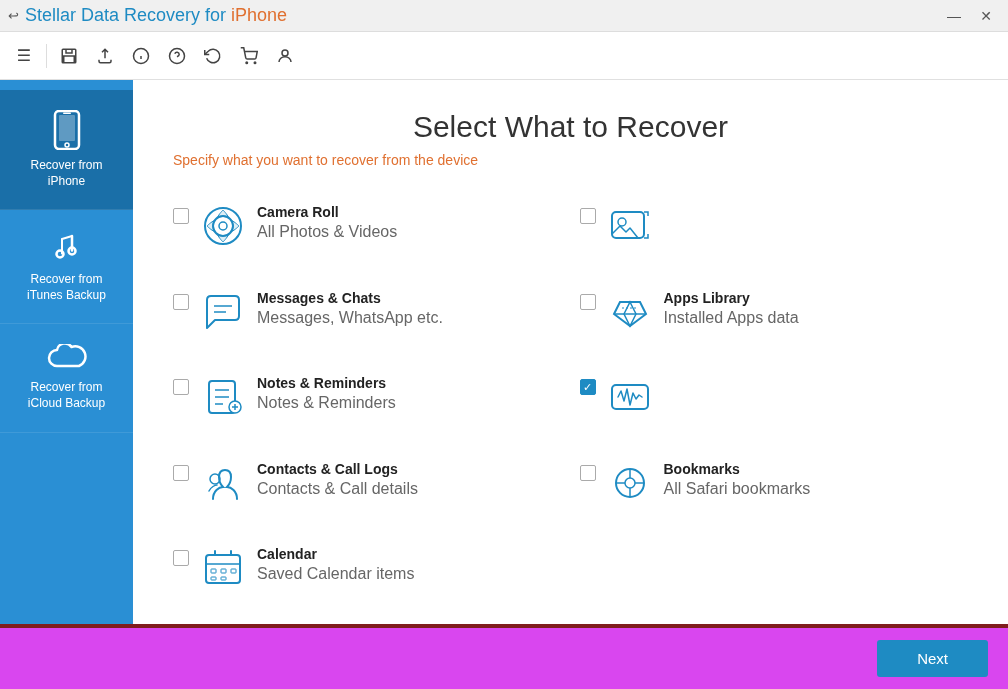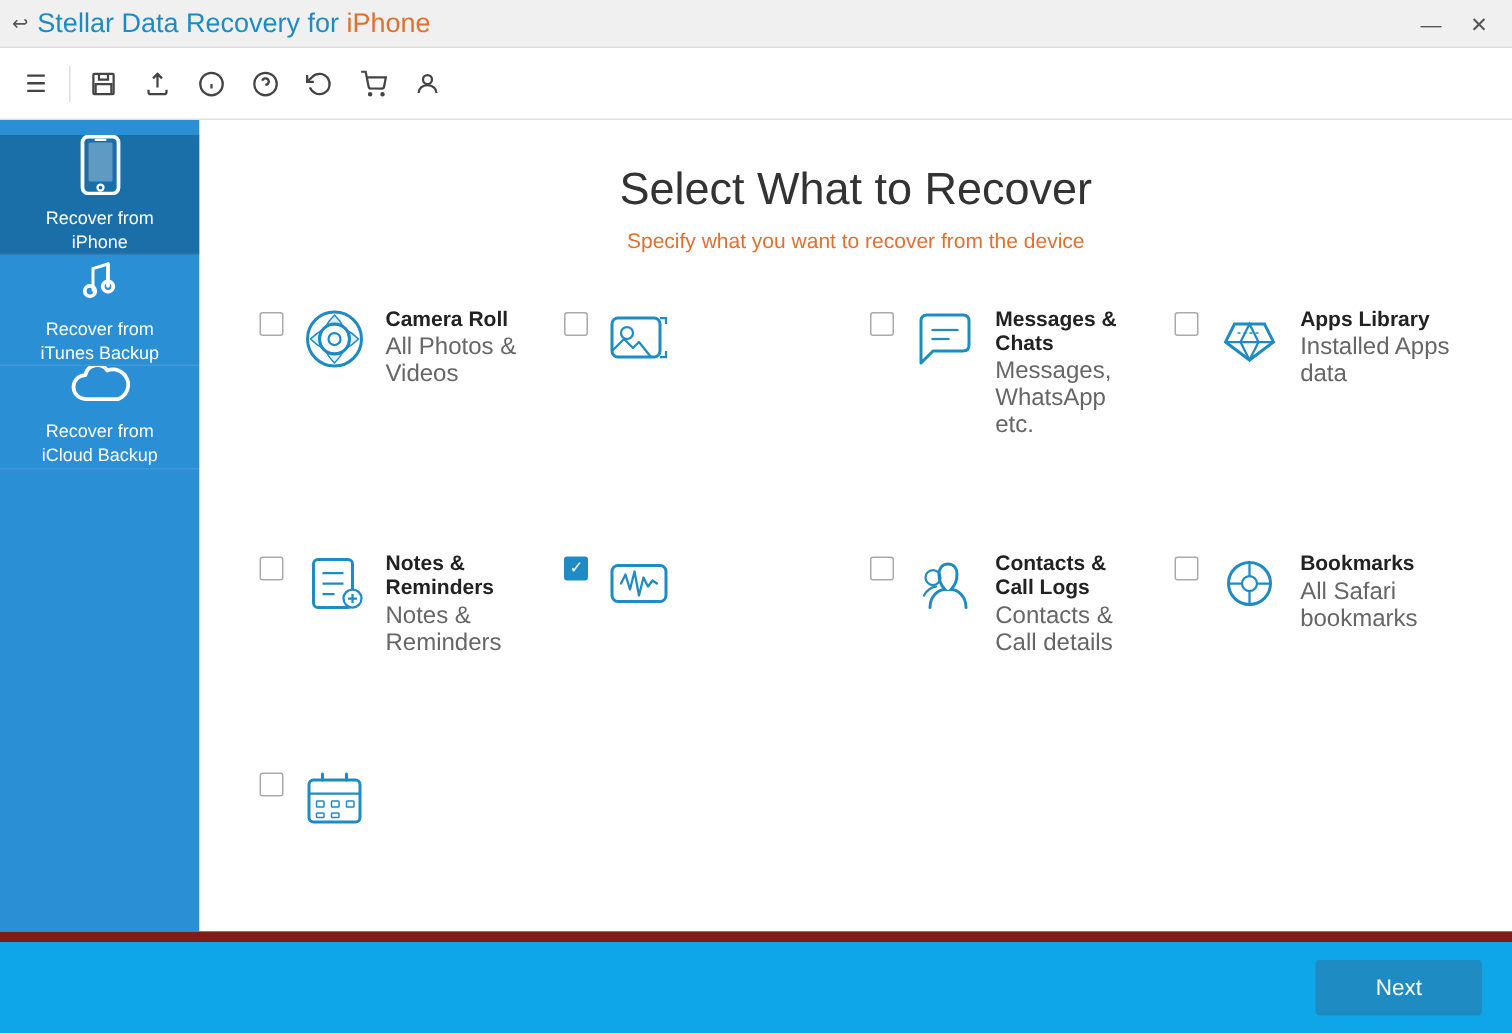--- a/index.html
+++ b/index.html
@@ -55,21 +55,21 @@
       flex-direction: column;
       align-items: center;
       padding-top: 10px;
       flex-shrink: 0;
     }
     .sidebar-item {
       width: 100%;
       display: flex;
       flex-direction: column;
       align-items: center;
-      padding: 0 8px;
+      padding: 20px 8px;
       cursor: pointer;
       color: #fff;
       text-align: center;
       border-bottom: 1px solid rgba(255,255,255,0.1);
     }
     .sidebar-item.active { background: #1a6fa8; }
     .sidebar-icon { font-size: 32px; margin-bottom: 8px; color: #fff; }
     .sidebar-label { font-size: 12px; color: #fff; line-height: 1.3; }
 
     
@@ -84,28 +84,28 @@
     .content-title {
       font-size: 30px;
       font-weight: 500;
       color: #333;
       text-align: center;
       margin-bottom: 8px;
     }
     .content-subtitle {
       font-size: 14px;
       color: #e07030;
-      text-align: center;
+      text-align: left;
       margin-bottom: 36px;
     }
 
     
     .options-grid {
       display: grid;
-      grid-template-columns: repeat(4, 1fr);
+      grid-template-columns: repeat(2, 1fr);
       gap: 28px 18px;
       flex: 1;
     }
     .option-item {
       display: flex;
       align-items: flex-start;
       gap: 12px;
       cursor: pointer;
     }
     .option-checkbox {
@@ -124,22 +124,22 @@
     .option-desc { font-size: 16px; color: #666; }
 
     
     svg { display: block; }
 
     
     .footer {
       display: flex;
       justify-content: flex-end;
       padding: 12px 20px 12px 0;
-      background: #0ea5e9;
-      border-top: 7px solid #7f1d1d;
+      background: #d946ef;
+      border-top: 4px solid #7f1d1d;
       flex-shrink: 0;
     }
     .next-btn {
       background: #1e8bc3;
       color: #fff;
       border: none;
       padding: 10px 40px;
       font-size: 15px;
       border-radius: 3px;
       cursor: pointer;
@@ -392,20 +392,24 @@
             <line x1="5" y1="16" x2="39" y2="16" stroke="#1e8bc3" stroke-width="1.5"></line>
             <line x1="14" y1="7" x2="14" y2="3" stroke="#1e8bc3" stroke-width="2" stroke-linecap="round"></line>
             <line x1="30" y1="7" x2="30" y2="3" stroke="#1e8bc3" stroke-width="2" stroke-linecap="round"></line>
             <rect x="10" y="21" width="5" height="4" rx="0.5" stroke="#1e8bc3" stroke-width="1"></rect>
             <rect x="20" y="21" width="5" height="4" rx="0.5" stroke="#1e8bc3" stroke-width="1"></rect>
             <rect x="30" y="21" width="5" height="4" rx="0.5" stroke="#1e8bc3" stroke-width="1"></rect>
             <rect x="10" y="29" width="5" height="3" rx="0.5" stroke="#1e8bc3" stroke-width="1"></rect>
             <rect x="20" y="29" width="5" height="3" rx="0.5" stroke="#1e8bc3" stroke-width="1"></rect>
           </svg>
         </div>
+        <div class="option-text">
+          <div class="option-title">Calendar</div>
+          <div class="option-desc">Saved Calendar items</div>
+        </div>
       </div>
 
     </div>
   </div>
 </div>
 
 <div class="footer">
   <button class="next-btn">Next</button>
 </div>
 

